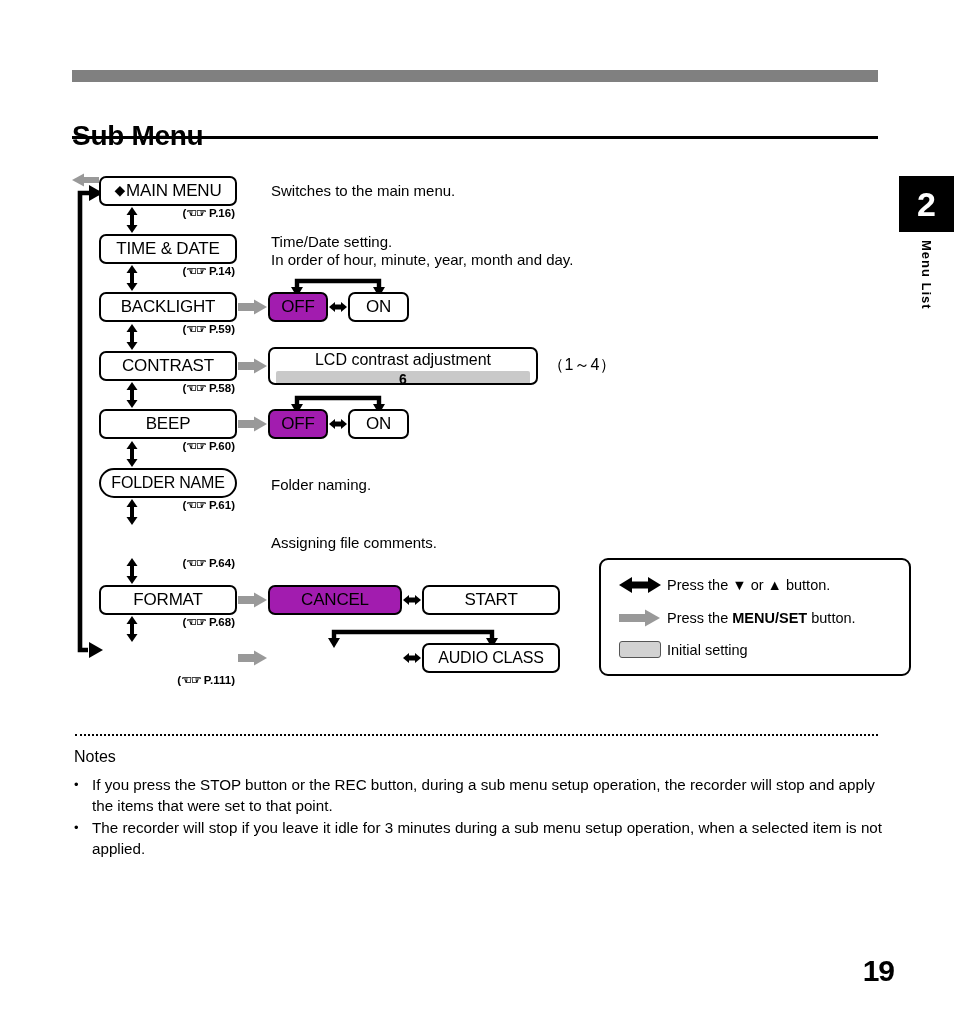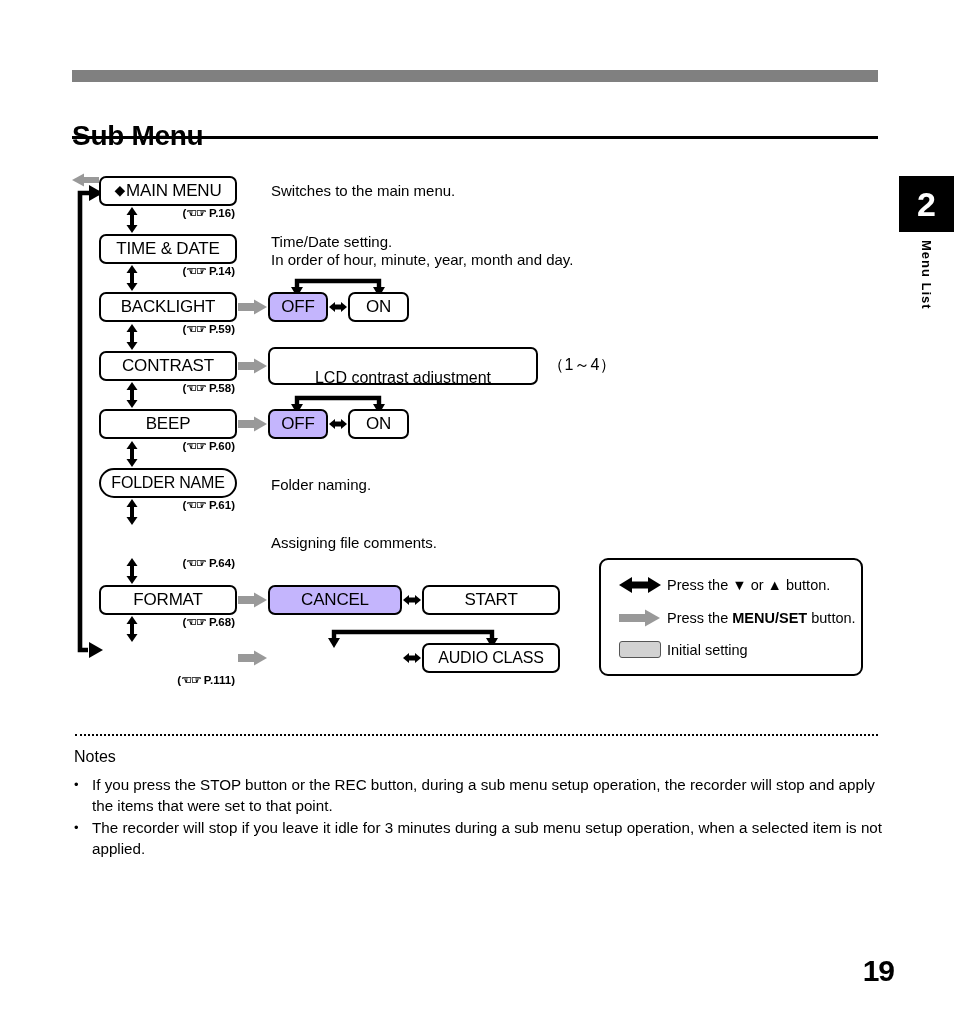--- a/index.html
+++ b/index.html
@@ -115,41 +115,41 @@
     border: 2.2px solid #000;
     border-radius: 7px;
     background: #fff;
     display: flex;
     align-items: center;
     justify-content: center;
     font-size: 17px;
     letter-spacing: -0.2px;
     white-space: nowrap;
   }
-  .opt.init { background: #c4b5fd; align-items: center; }
+  .opt.init { background: #a21caf; align-items: center; }
 
   
   .hdbl {
     position: absolute;
     width: 18px; height: 16px;
   }
 
   
   .contrast-box {
     position: absolute;
     border: 2.2px solid #000;
     border-radius: 7px;
     background: #fff;
     overflow: hidden;
   }
   .contrast-label {
     text-align: center;
     font-size: 16px;
     line-height: 20px;
-    padding-top: 19px;
+    padding-top: 1px;
   }
   .contrast-bar {
     margin: 1px 6px 0 6px;
     background: #c9c9c9;
     height: 17px;
     border-radius: 2px;
     text-align: center;
     font-size: 14px;
     font-weight: bold;
     line-height: 17px;
@@ -165,21 +165,21 @@
     position: absolute;
     font-size: 15px;
     line-height: 19.5px;
     white-space: nowrap;
   }
 
   
   .legend {
     position: absolute;
     left: 599px; top: 558px;
-    width: 264px; height: 118px;
+    width: 312px; height: 118px;
     border: 2.2px solid #000;
     border-radius: 9px;
     background: #fff;
   }
   .legend-row {
     position: absolute;
     left: 18px;
     display: flex;
     align-items: center;
     font-size: 14.5px;

